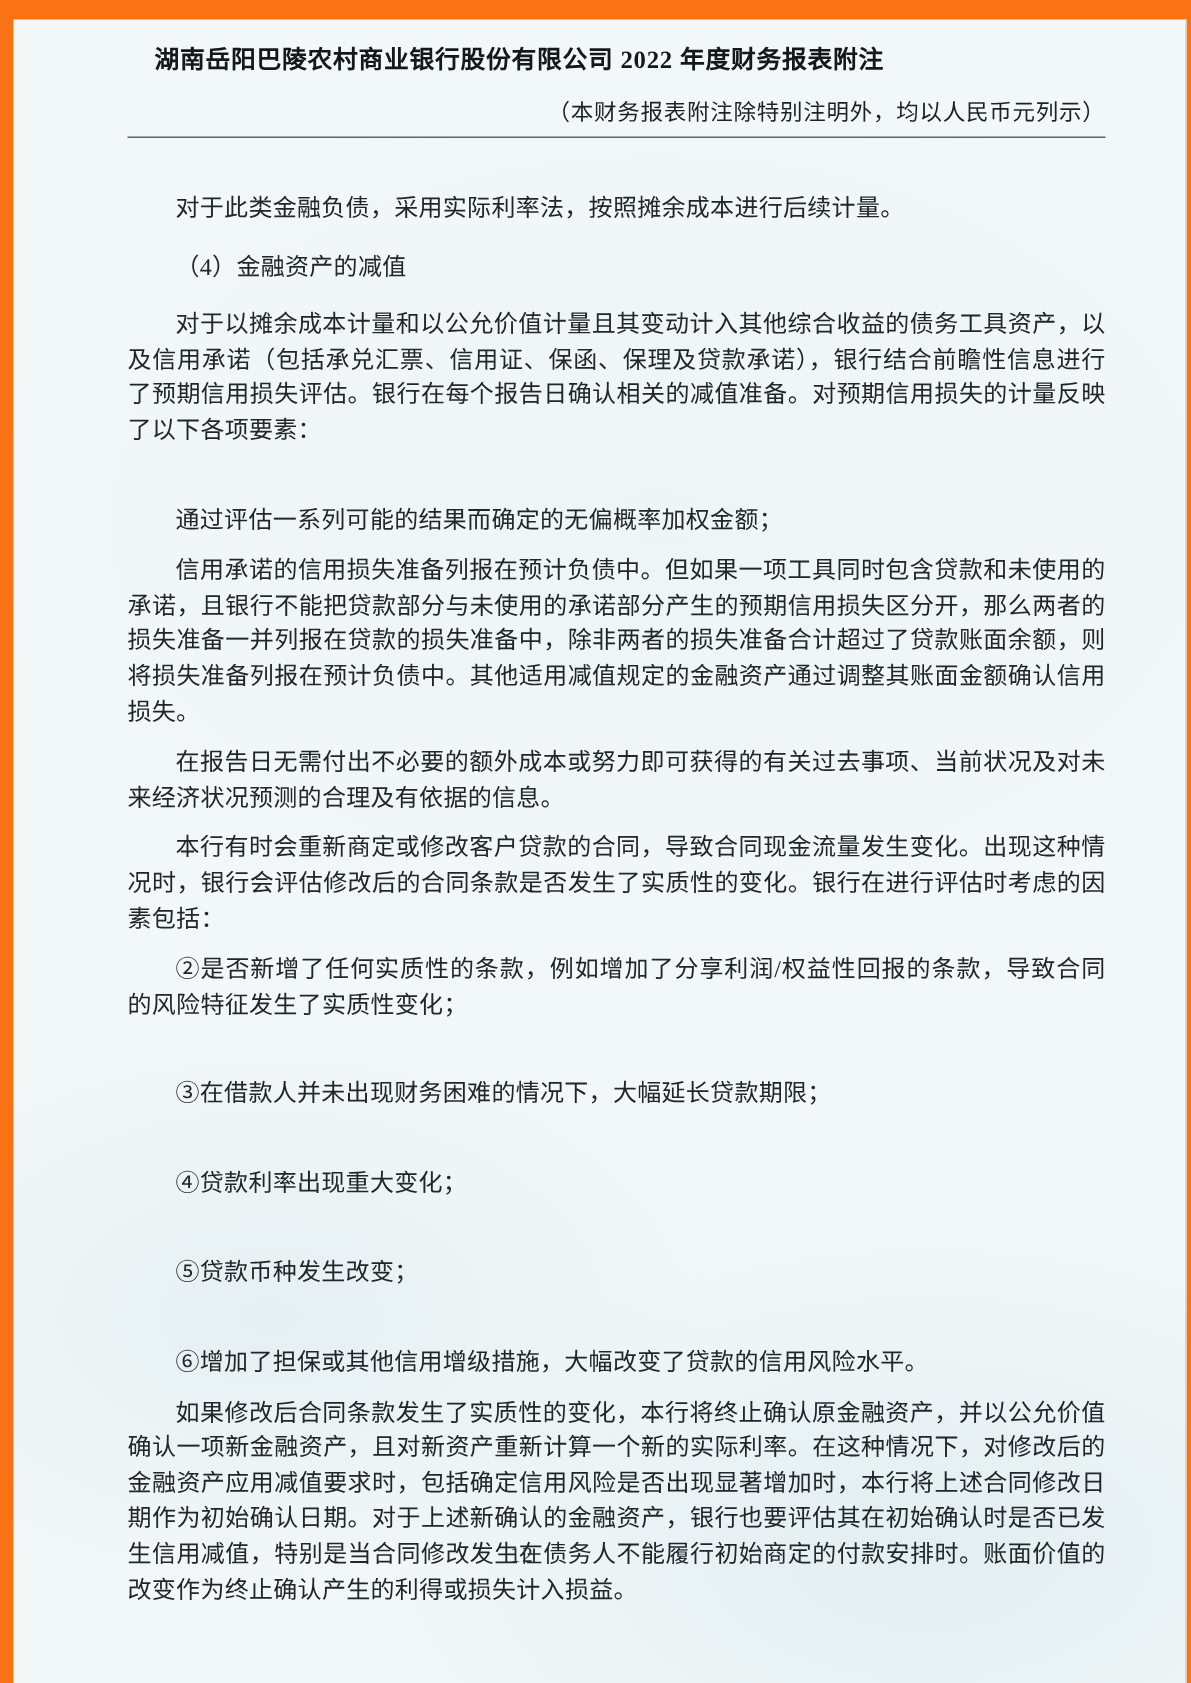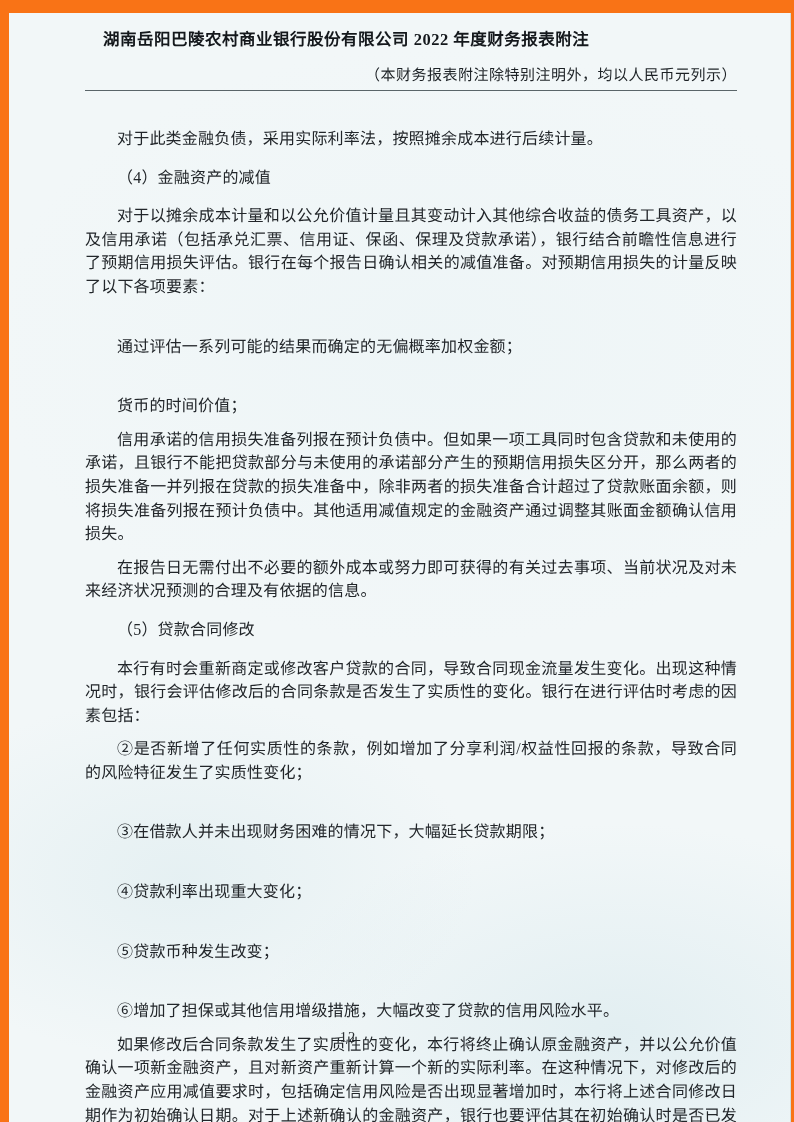--- a/index.html
+++ b/index.html
@@ -103,24 +103,22 @@
       <h1 class="doc-title">湖南岳阳巴陵农村商业银行股份有限公司 2022 年度财务报表附注</h1>
       <p class="doc-note">（本财务报表附注除特别注明外，均以人民币元列示）</p>
       <hr class="header-rule">
     </header>
 
     <main class="body-text">
       <p class="para single">对于此类金融负债，采用实际利率法，按照摊余成本进行后续计量。</p>
       <p class="para heading">（4）金融资产的减值</p>
       <p class="para">对于以摊余成本计量和以公允价值计量且其变动计入其他综合收益的债务工具资产，以及信用承诺（包括承兑汇票、信用证、保函、保理及贷款承诺），银行结合前瞻性信息进行了预期信用损失评估。银行在每个报告日确认相关的减值准备。对预期信用损失的计量反映了以下各项要素：</p>
       <p class="para single">通过评估一系列可能的结果而确定的无偏概率加权金额；</p>
-      <p class="para single">货币的时间价值；</p>
       <p class="para">信用承诺的信用损失准备列报在预计负债中。但如果一项工具同时包含贷款和未使用的承诺，且银行不能把贷款部分与未使用的承诺部分产生的预期信用损失区分开，那么两者的损失准备一并列报在贷款的损失准备中，除非两者的损失准备合计超过了贷款账面余额，则将损失准备列报在预计负债中。其他适用减值规定的金融资产通过调整其账面金额确认信用损失。</p>
       <p class="para">在报告日无需付出不必要的额外成本或努力即可获得的有关过去事项、当前状况及对未来经济状况预测的合理及有依据的信息。</p>
-      <p class="para heading">（5）贷款合同修改</p>
       <p class="para">本行有时会重新商定或修改客户贷款的合同，导致合同现金流量发生变化。出现这种情况时，银行会评估修改后的合同条款是否发生了实质性的变化。银行在进行评估时考虑的因素包括：</p>
       <p class="para">②是否新增了任何实质性的条款，例如增加了分享利润/权益性回报的条款，导致合同的风险特征发生了实质性变化；</p>
       <p class="para single">③在借款人并未出现财务困难的情况下，大幅延长贷款期限；</p>
       <p class="para single">④贷款利率出现重大变化；</p>
       <p class="para single">⑤贷款币种发生改变；</p>
       <p class="para single">⑥增加了担保或其他信用增级措施，大幅改变了贷款的信用风险水平。</p>
       <p class="para">如果修改后合同条款发生了实质性的变化，本行将终止确认原金融资产，并以公允价值确认一项新金融资产，且对新资产重新计算一个新的实际利率。在这种情况下，对修改后的金融资产应用减值要求时，包括确定信用风险是否出现显著增加时，本行将上述合同修改日期作为初始确认日期。对于上述新确认的金融资产，银行也要评估其在初始确认时是否已发生信用减值，特别是当合同修改发生在债务人不能履行初始商定的付款安排时。账面价值的改变作为终止确认产生的利得或损失计入损益。</p>
     </main>
   </div>
 

